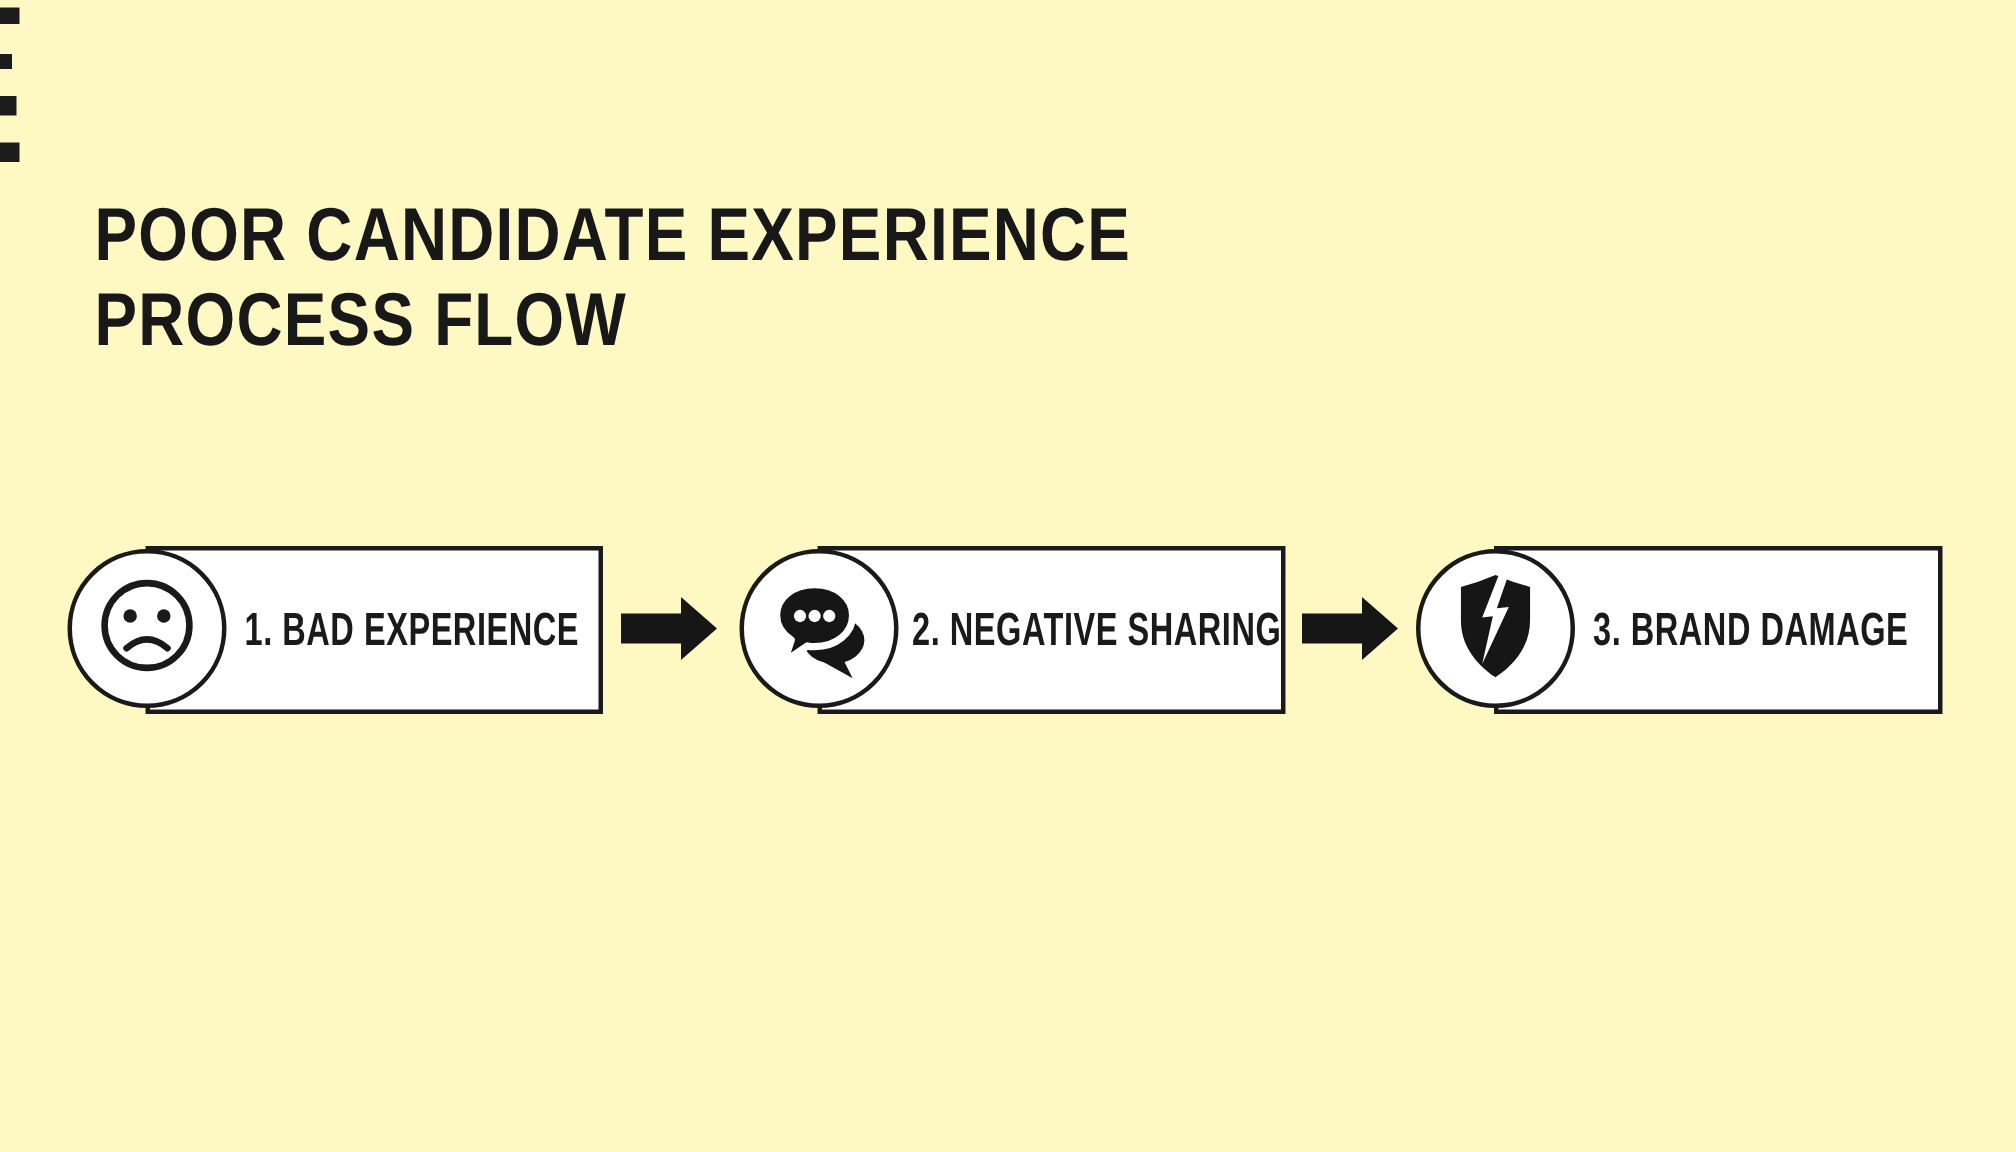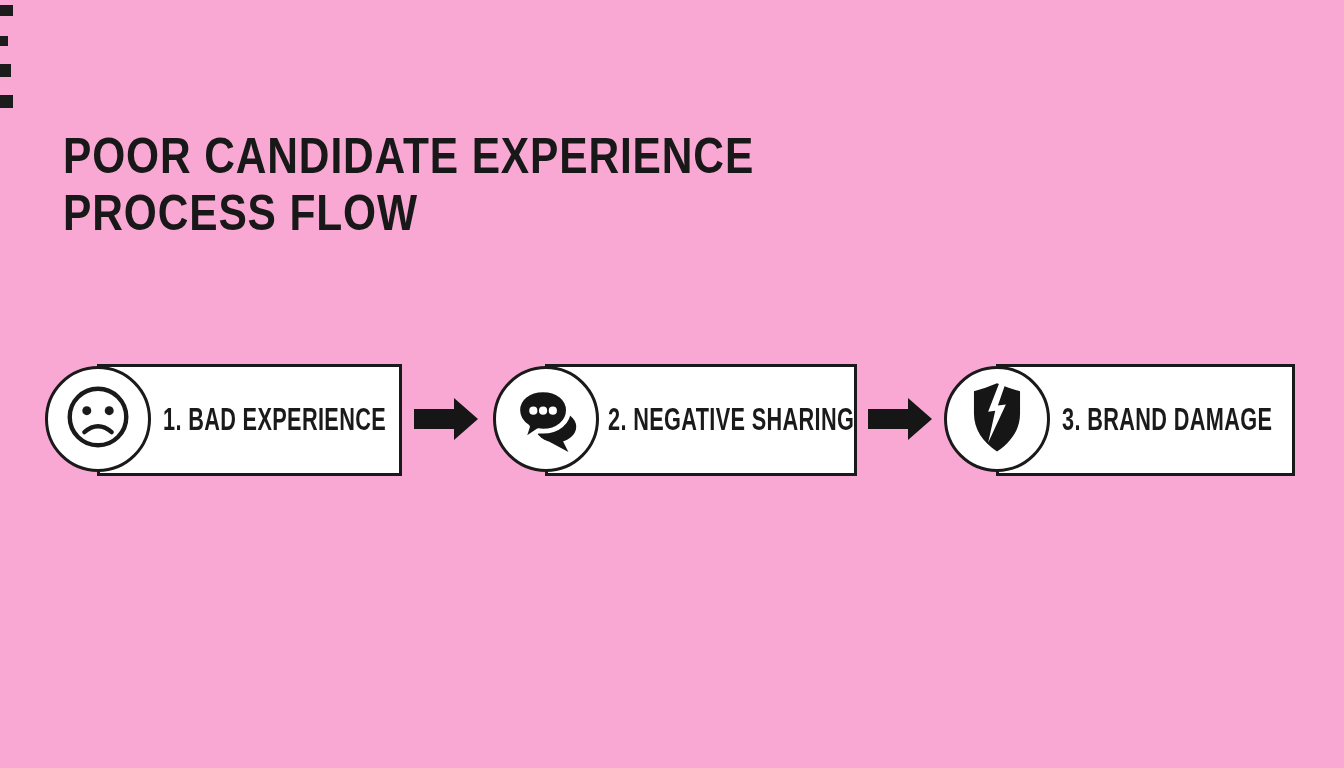--- a/index.html
+++ b/index.html
@@ -2,21 +2,21 @@
 <html><head>
 <meta charset="utf-8">
 <style>
   html, body { margin: 0; padding: 0; }
   body { font-family: "Liberation Sans", sans-serif; }
 
   .canvas {
     position: relative;
     width: 1344px;
     height: 768px;
-    background: #f9a8d4;
+    background: #fef9c3;
     overflow: hidden;
   }
 
   
   .edge-mark {
     position: absolute;
     left: 0;
     background: #1c1c1c;
   }
 

